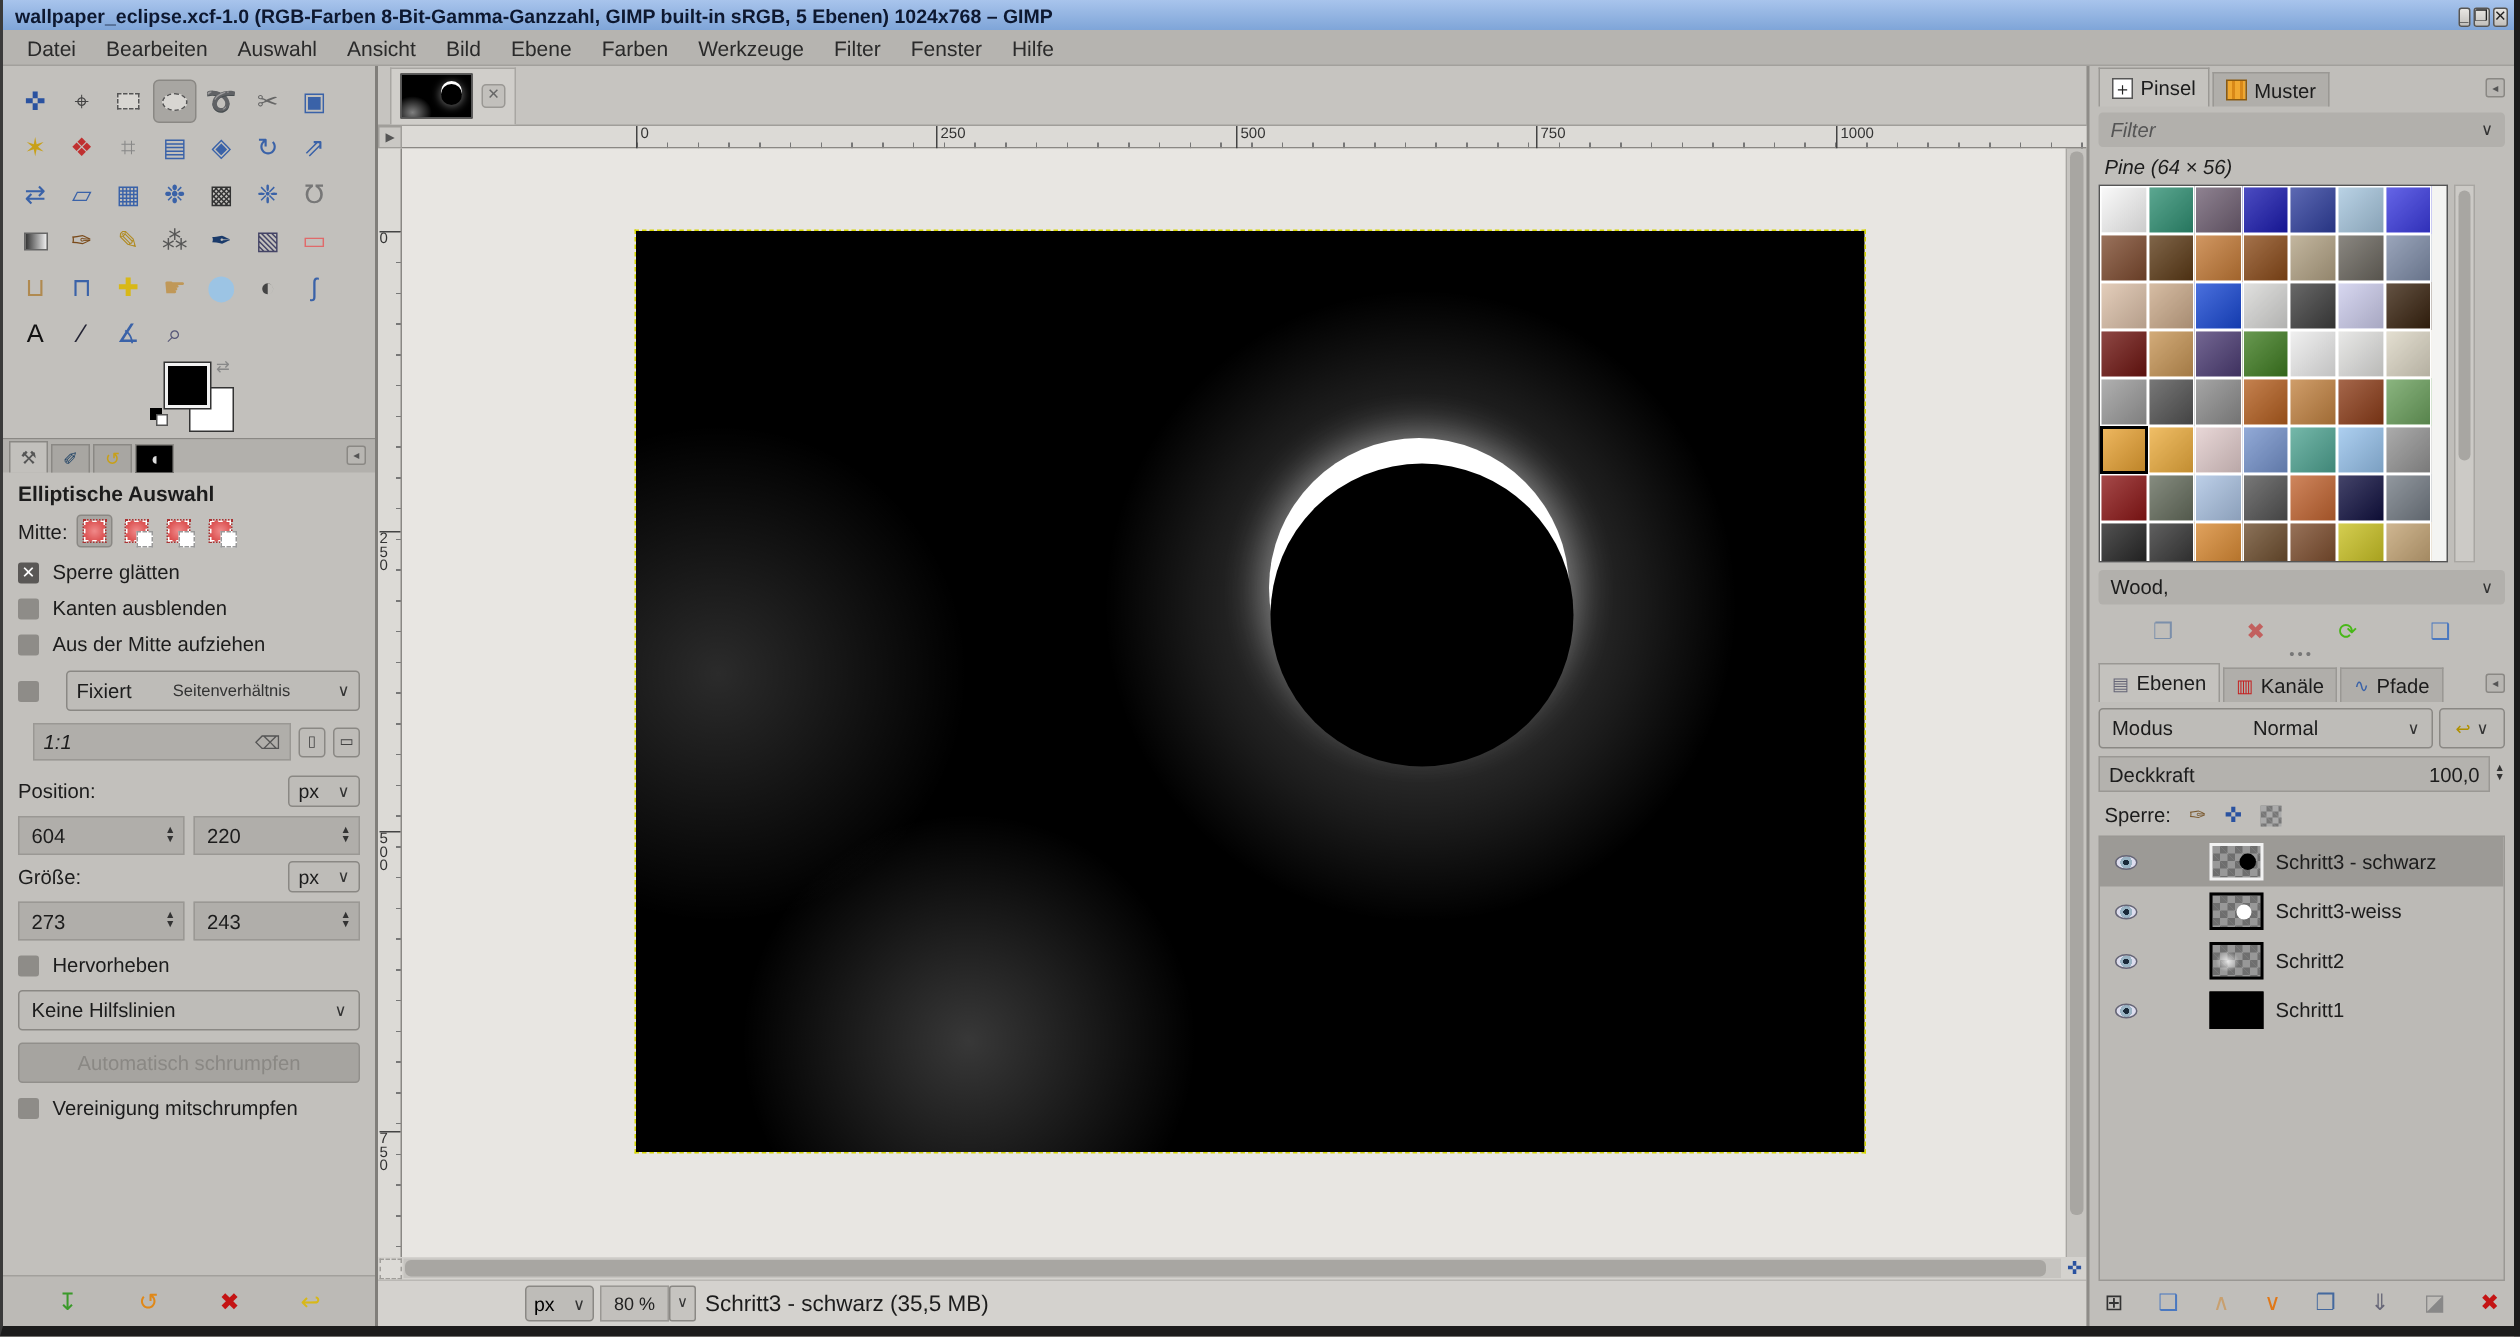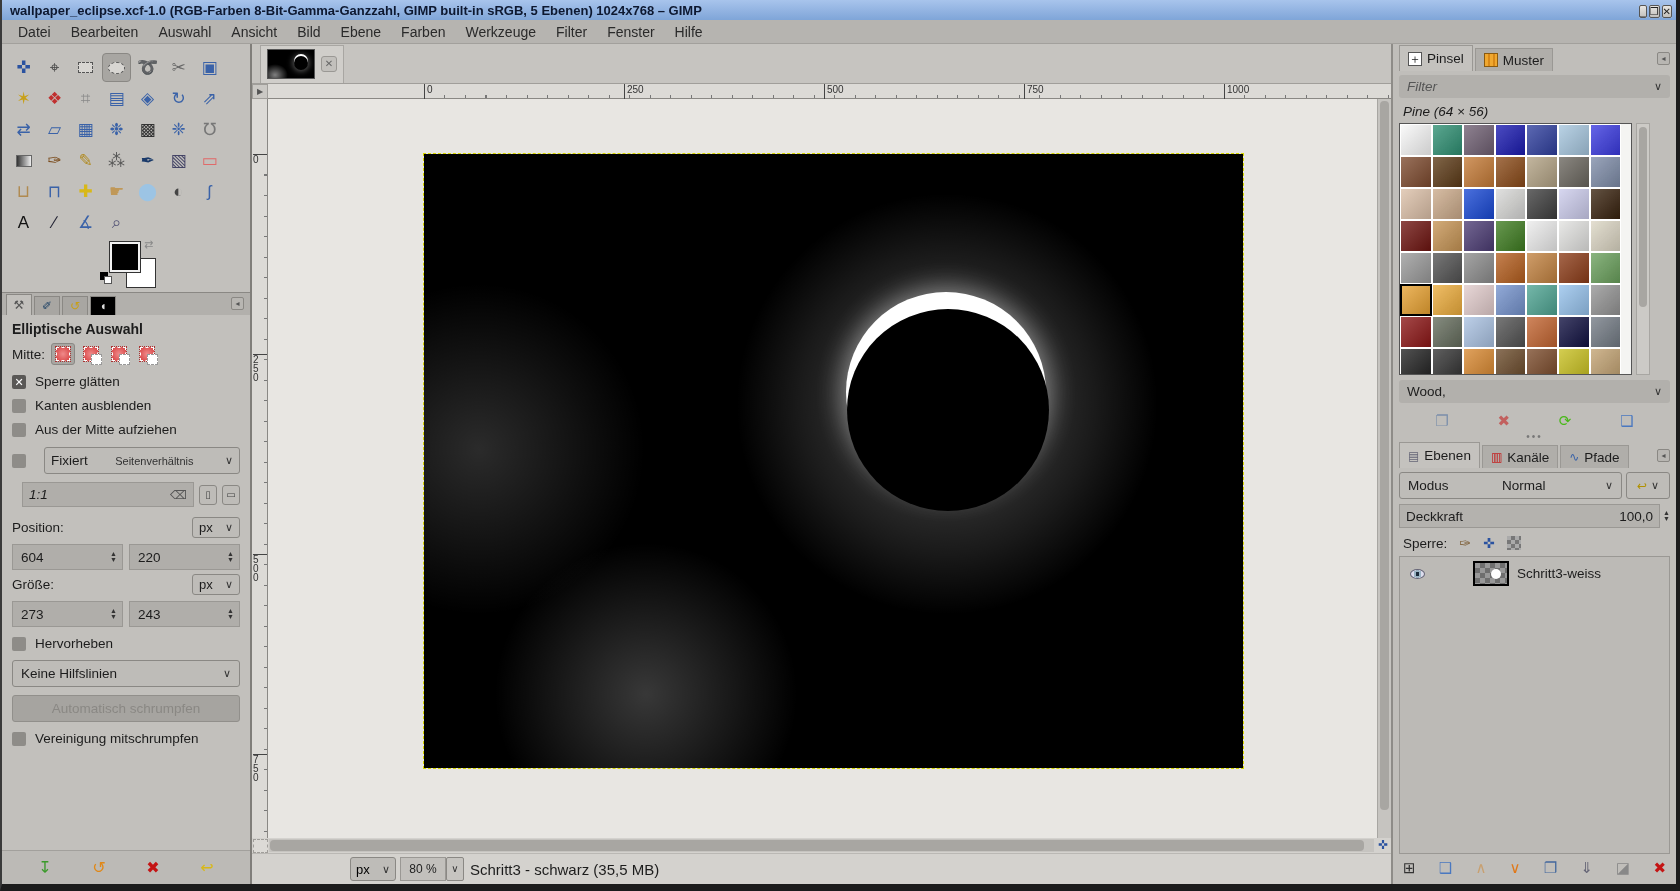--- a/index.html
+++ b/index.html
@@ -553,26 +553,45 @@
             <span>▼</span>
           </span>
       </div>
       <div id="lock-row">
         <span>Sperre:</span>
         <span class="licon" style="color:#7a5a30;">✑</span>
         <span class="licon" style="color:#2a52a0;">✜</span>
         <span class="licon checker-sq"></span>
       </div>
       <div id="layers-list">
+          <div class="layer-row selected">
+            <span class="eye"></span>
+            <span class="l-thumb checker-black-dot">
+              <i></i>
+            </span>
+            <span class="l-name">Schritt3 - schwarz</span>
+          </div>
           <div class="layer-row">
             <span class="eye"></span>
             <span class="l-thumb checker-white-dot">
               <i></i>
             </span>
             <span class="l-name">Schritt3-weiss</span>
+          </div>
+          <div class="layer-row">
+            <span class="eye"></span>
+            <span class="l-thumb checker-glow">
+              <i></i>
+            </span>
+            <span class="l-name">Schritt2</span>
+          </div>
+          <div class="layer-row">
+            <span class="eye"></span>
+            <span class="l-thumb black"></span>
+            <span class="l-name">Schritt1</span>
           </div>
         </div>
       <div id="layer-actions">
           <span class="lact" style="color: rgb(51, 51, 51);">⊞</span>
           <span class="lact" style="color: rgb(74, 120, 192);">❑</span>
           <span class="lact" style="color: rgb(200, 160, 112);">∧</span>
           <span class="lact" style="color: rgb(224, 120, 24);">∨</span>
           <span class="lact" style="color: rgb(68, 105, 158);">❐</span>
           <span class="lact" style="color: rgb(102, 102, 119);">⇓</span>
           <span class="lact" style="color: rgb(136, 136, 136);">◪</span>

